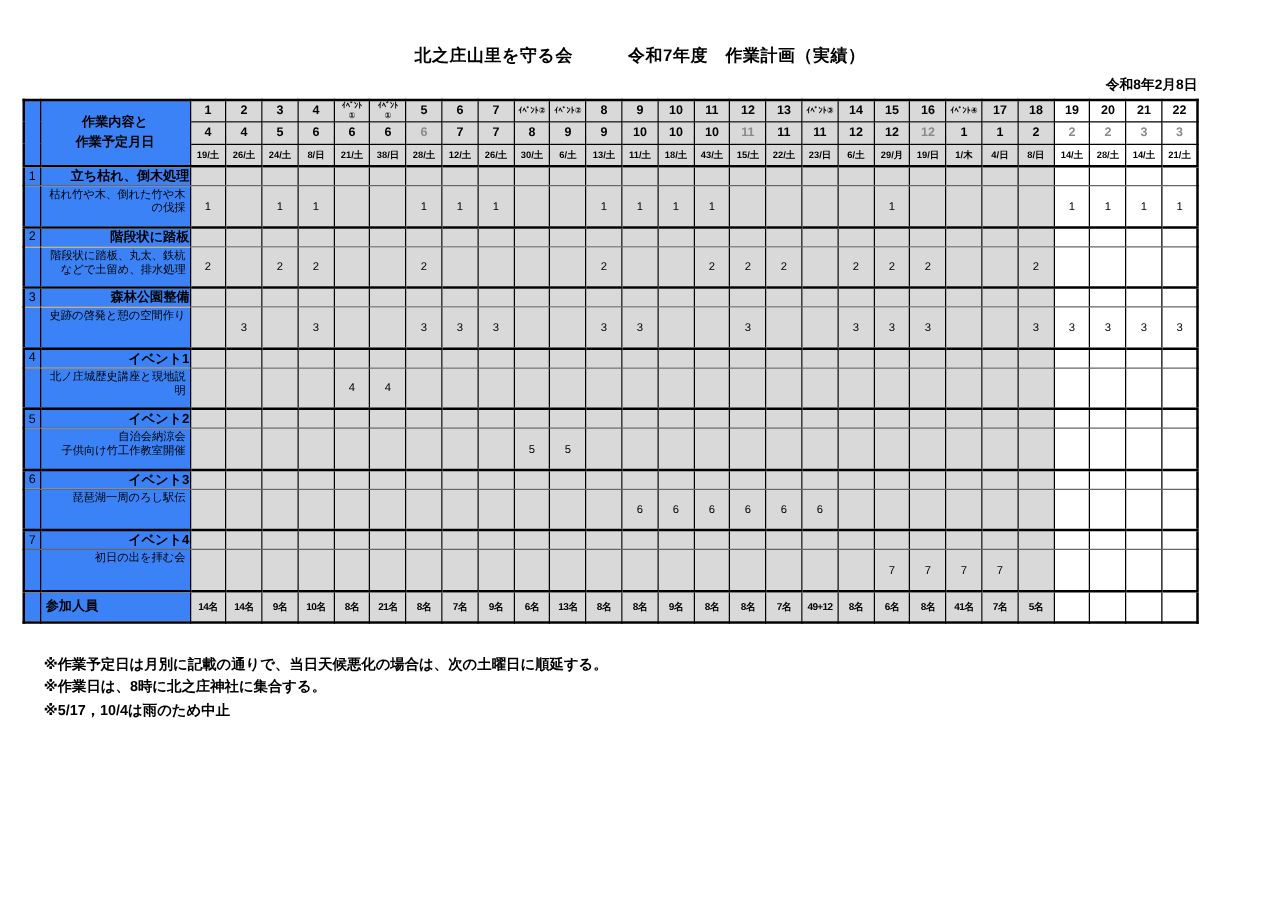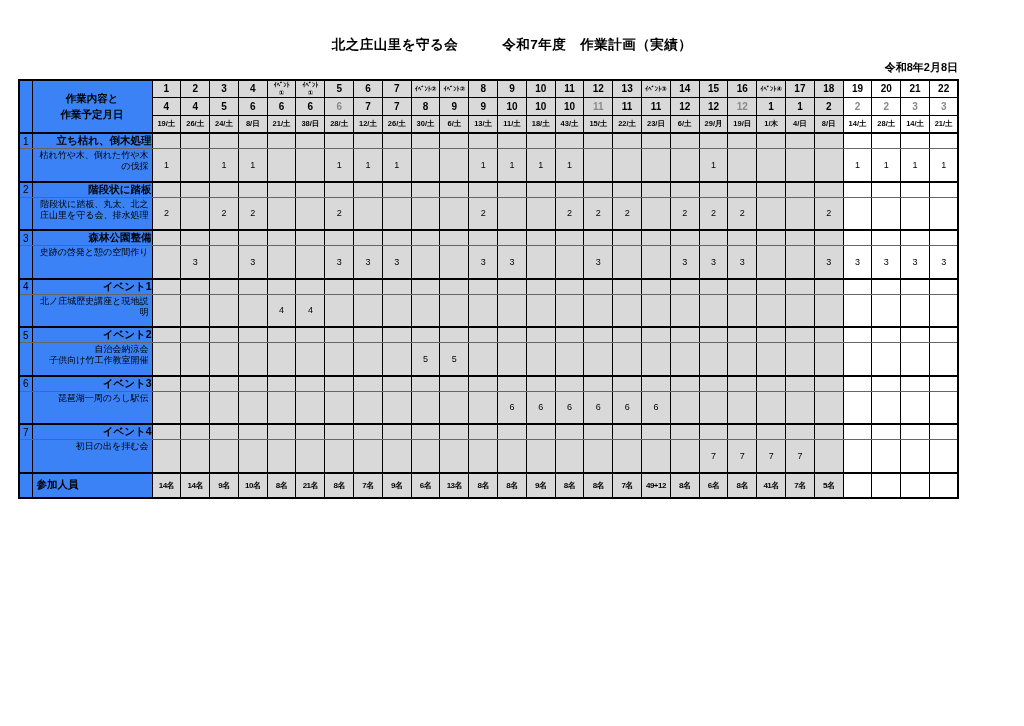--- a/index.html
+++ b/index.html
@@ -292,21 +292,21 @@
           <td class="strip bt"></td>
           <td class="strip bt"></td>
           <td class="strip bt"></td>
           <td class="strip bt future"></td>
           <td class="strip bt future"></td>
           <td class="strip bt future"></td>
           <td class="strip bt future"></td>
         </tr>
         <tr class="r-body">
           <td class="num2"></td>
-          <td class="desc">階段状に踏板、丸太、北之庄山里を守る会、排水処理</td>
+          <td class="desc">階段状に踏板、丸太、鉄杭などで土留め、排水処理</td>
           <td class="val">2</td>
           <td class="val"></td>
           <td class="val">2</td>
           <td class="val">2</td>
           <td class="val"></td>
           <td class="val"></td>
           <td class="val">2</td>
           <td class="val"></td>
           <td class="val"></td>
           <td class="val"></td>
@@ -678,14 +678,19 @@
           <td class="pval bt">7名</td>
           <td class="pval bt">5名</td>
           <td class="pval bt future"></td>
           <td class="pval bt future"></td>
           <td class="pval bt future"></td>
           <td class="pval bt future"></td>
         </tr>
       </tbody>
   </table>
 
+  <div class="notes">
+    <div>※作業予定日は月別に記載の通りで、当日天候悪化の場合は、次の土曜日に順延する。</div>
+    <div>※作業日は、8時に北之庄神社に集合する。</div>
+    <div>※5/17，10/4は雨のため中止</div>
+  </div>
 
 </div>
 
 </body></html>

